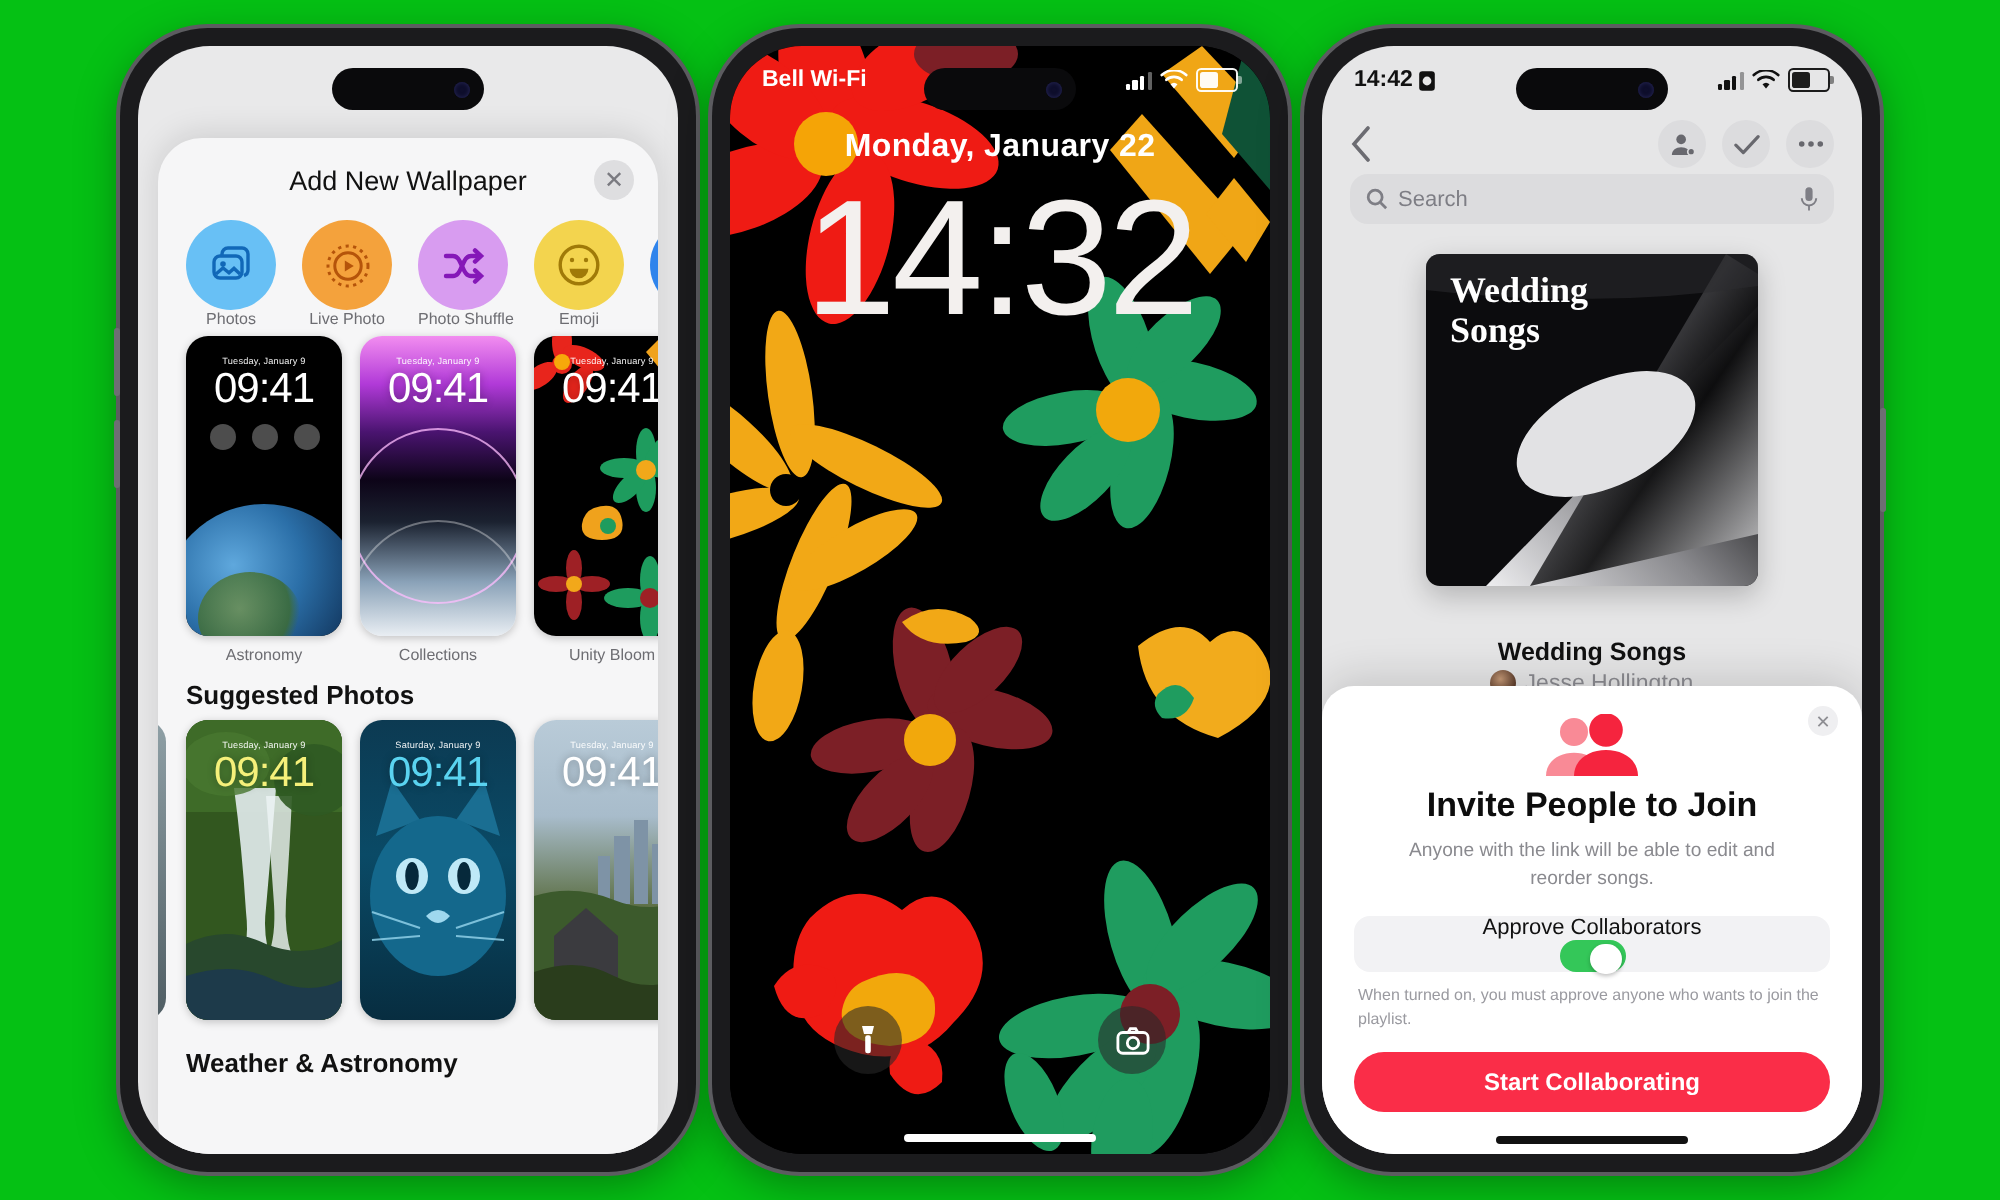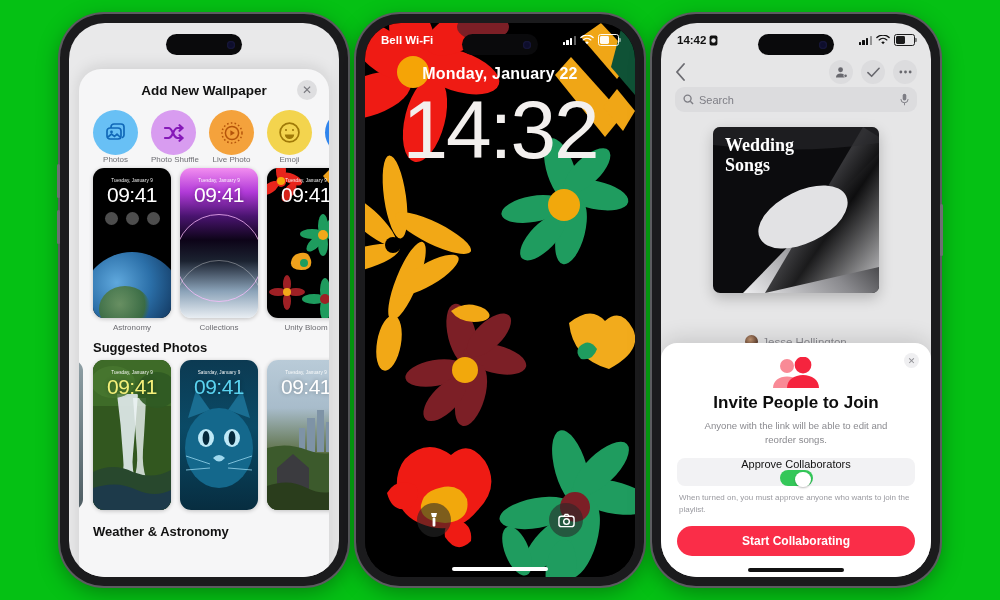--- a/index.html
+++ b/index.html
@@ -41,21 +41,21 @@
         border-radius:0 1px 1px 0;background:currentColor;opacity:.5;}
   .batt b{position:absolute;left:1.2px;top:1.2px;bottom:1.2px;width:9px;border-radius:1.4px;
         background:currentColor;display:block;}
 
   
   #p1{left:60px;top:14px;width:288px;height:572px;}
   #p1 .screen{background:#e9e9ea;}
   .sheet{position:absolute;left:10px;right:10px;top:46px;bottom:-6px;
          background:#f6f6f7;border-radius:22px;overflow:hidden;
          box-shadow:0 -2px 16px rgba(0,0,0,.12);}
-  .sheet-title{text-align:center;font-size:13.5px;font-weight:bold;color:#111;
+  .sheet-title{text-align:center;font-size:13.5px;font-weight:normal;color:#111;
          padding:14px 0 6px;}
   .sheet-close{position:absolute;right:12px;top:11px;width:20px;height:20px;border-radius:50%;
          background:#dedee0;display:flex;align-items:center;justify-content:center;
          color:#7a7a80;font-size:12px;line-height:1;}
   .cat-row{display:flex;gap:13px;padding:6px 14px 4px;}
   .cat{width:45px;flex:0 0 45px;text-align:center;}
   .cat .bubble{width:45px;height:45px;border-radius:50%;display:flex;
          align-items:center;justify-content:center;}
   .cat .lbl{font-size:8px;color:#6d6d72;margin-top:0;white-space:nowrap;}
   .sec-h{font-size:13px;font-weight:bold;color:#111;padding:8px 14px 5px;}
@@ -149,39 +149,39 @@
               <svg width="24" height="24" viewBox="0 0 24 24" fill="none" stroke="#1168b8" stroke-width="1.7">
                 <rect x="3" y="7" width="14" height="11" rx="3"></rect>
                   <path d="M7 7V6a3 3 0 013-3h7a3 3 0 013 3v8a3 3 0 01-2 2.8"></path>
                 <circle cx="7.5" cy="11" r="1.4" fill="#1168b8" stroke="none"></circle>
                   <path d="M4 16l3.5-3 3 2.4 2.5-2.2 3 2.8"></path>
               </svg>
             </div>
             <div class="lbl">Photos</div>
           </div>
           <div class="cat">
+            <div class="bubble" style="background:#f4a23c">
+              <svg width="26" height="26" viewBox="0 0 26 26" fill="none" stroke="#b5540a" stroke-width="1.5">
+                <circle cx="13" cy="13" r="10" stroke-dasharray="1.6 2.2"></circle>
+                  <circle cx="13" cy="13" r="6.6"></circle>
+                <path d="M11.4 10.3l4.5 2.7-4.5 2.7z" fill="#b5540a" stroke="none"></path>
+              </svg>
+            </div>
+            <div class="lbl">Live Photo</div>
+          </div>
+          <div class="cat">
             <div class="bubble" style="background:#d89cf0">
               <svg width="24" height="24" viewBox="0 0 24 24" fill="none" stroke="#8518b8" stroke-width="2.2" stroke-linecap="round">
                 <path d="M3 7h3.5c2 0 3 1.5 4.5 5s2.5 5 4.5 5H20"></path>
                   <path d="M3 17h3.5c2 0 3-1.5 4.5-5s2.5-5 4.5-5H20"></path>
                 <path d="M17.5 4.2L20.5 7l-3 2.8"></path>
                   <path d="M17.5 14.2l3 2.8-3 2.8"></path>
               </svg>
             </div>
             <div class="lbl">Photo Shuffle</div>
-          </div>
-          <div class="cat">
-            <div class="bubble" style="background:#f4a23c">
-              <svg width="26" height="26" viewBox="0 0 26 26" fill="none" stroke="#b5540a" stroke-width="1.5">
-                <circle cx="13" cy="13" r="10" stroke-dasharray="1.6 2.2"></circle>
-                  <circle cx="13" cy="13" r="6.6"></circle>
-                <path d="M11.4 10.3l4.5 2.7-4.5 2.7z" fill="#b5540a" stroke="none"></path>
-              </svg>
-            </div>
-            <div class="lbl">Live Photo</div>
           </div>
           <div class="cat">
             <div class="bubble" style="background:#f3d44e">
               <svg width="25" height="25" viewBox="0 0 25 25" fill="none" stroke="#a07a08" stroke-width="1.7">
                 <circle cx="12.5" cy="12.5" r="9.4"></circle>
                   <circle cx="9" cy="10" r="1.1" fill="#a07a08" stroke="none"></circle>
                 <circle cx="16" cy="10" r="1.1" fill="#a07a08" stroke="none"></circle>
                   <path d="M7.8 14.4h9.4a4.7 4.7 0 01-9.4 0z" fill="#a07a08" stroke="none"></path>
               </svg>
             </div>
@@ -569,20 +569,21 @@
           <path d="M166 10 L166 140 L52 166 L150 0 Z" fill="url(#vg1)" opacity=".9"></path>
           <ellipse cx="90" cy="90" rx="48" ry="26" transform="rotate(-26 90 90)" fill="#e2e2e4"></ellipse>
           <path d="M0 0 h166 v16 q-80 12 -166 2z" fill="#2c2c2f" opacity=".55"></path>
         </svg>
         <div class="txt">
           <div>Wedding</div>
           <div>Songs</div>
         </div>
       </div>
 
+      <div class="pl-name">Wedding Songs</div>
       <div class="pl-owner">
         <span class="av"></span>
         <span>Jesse Hollington</span>
       </div>
 
       <div class="modal">
         <div class="x">✕</div>
         <div style="display:flex;justify-content:center;padding-top:14px;">
           <svg width="50" height="32" viewBox="0 0 50 32">
             <circle cx="16" cy="9" r="7" fill="#f98a96"></circle>

